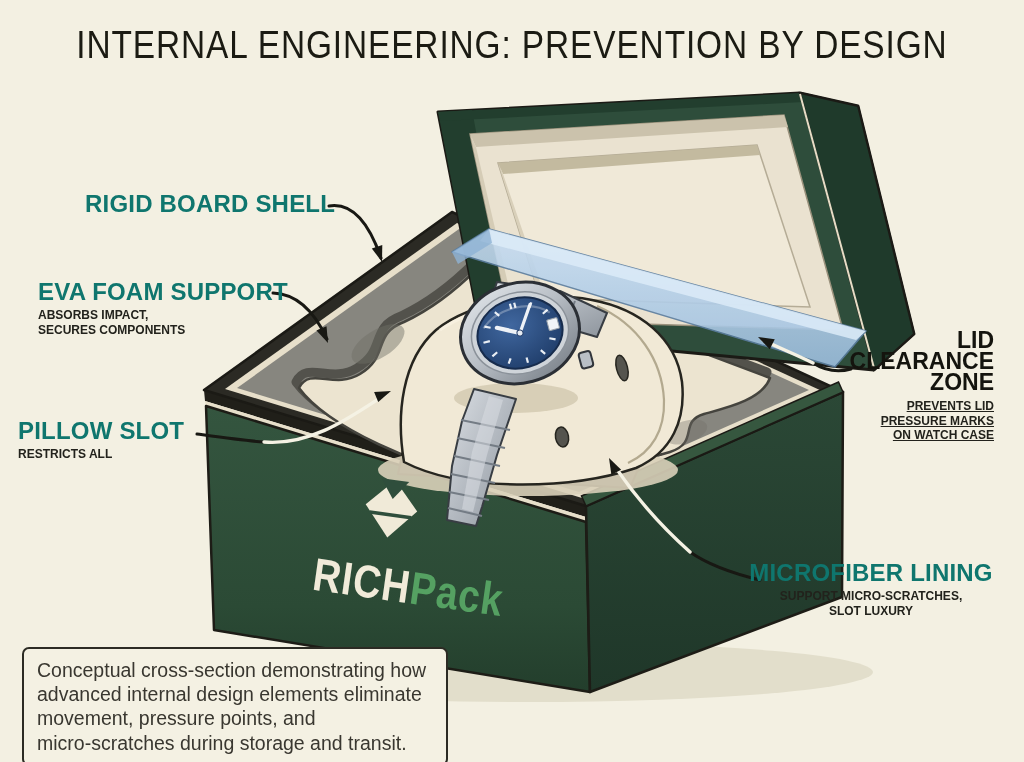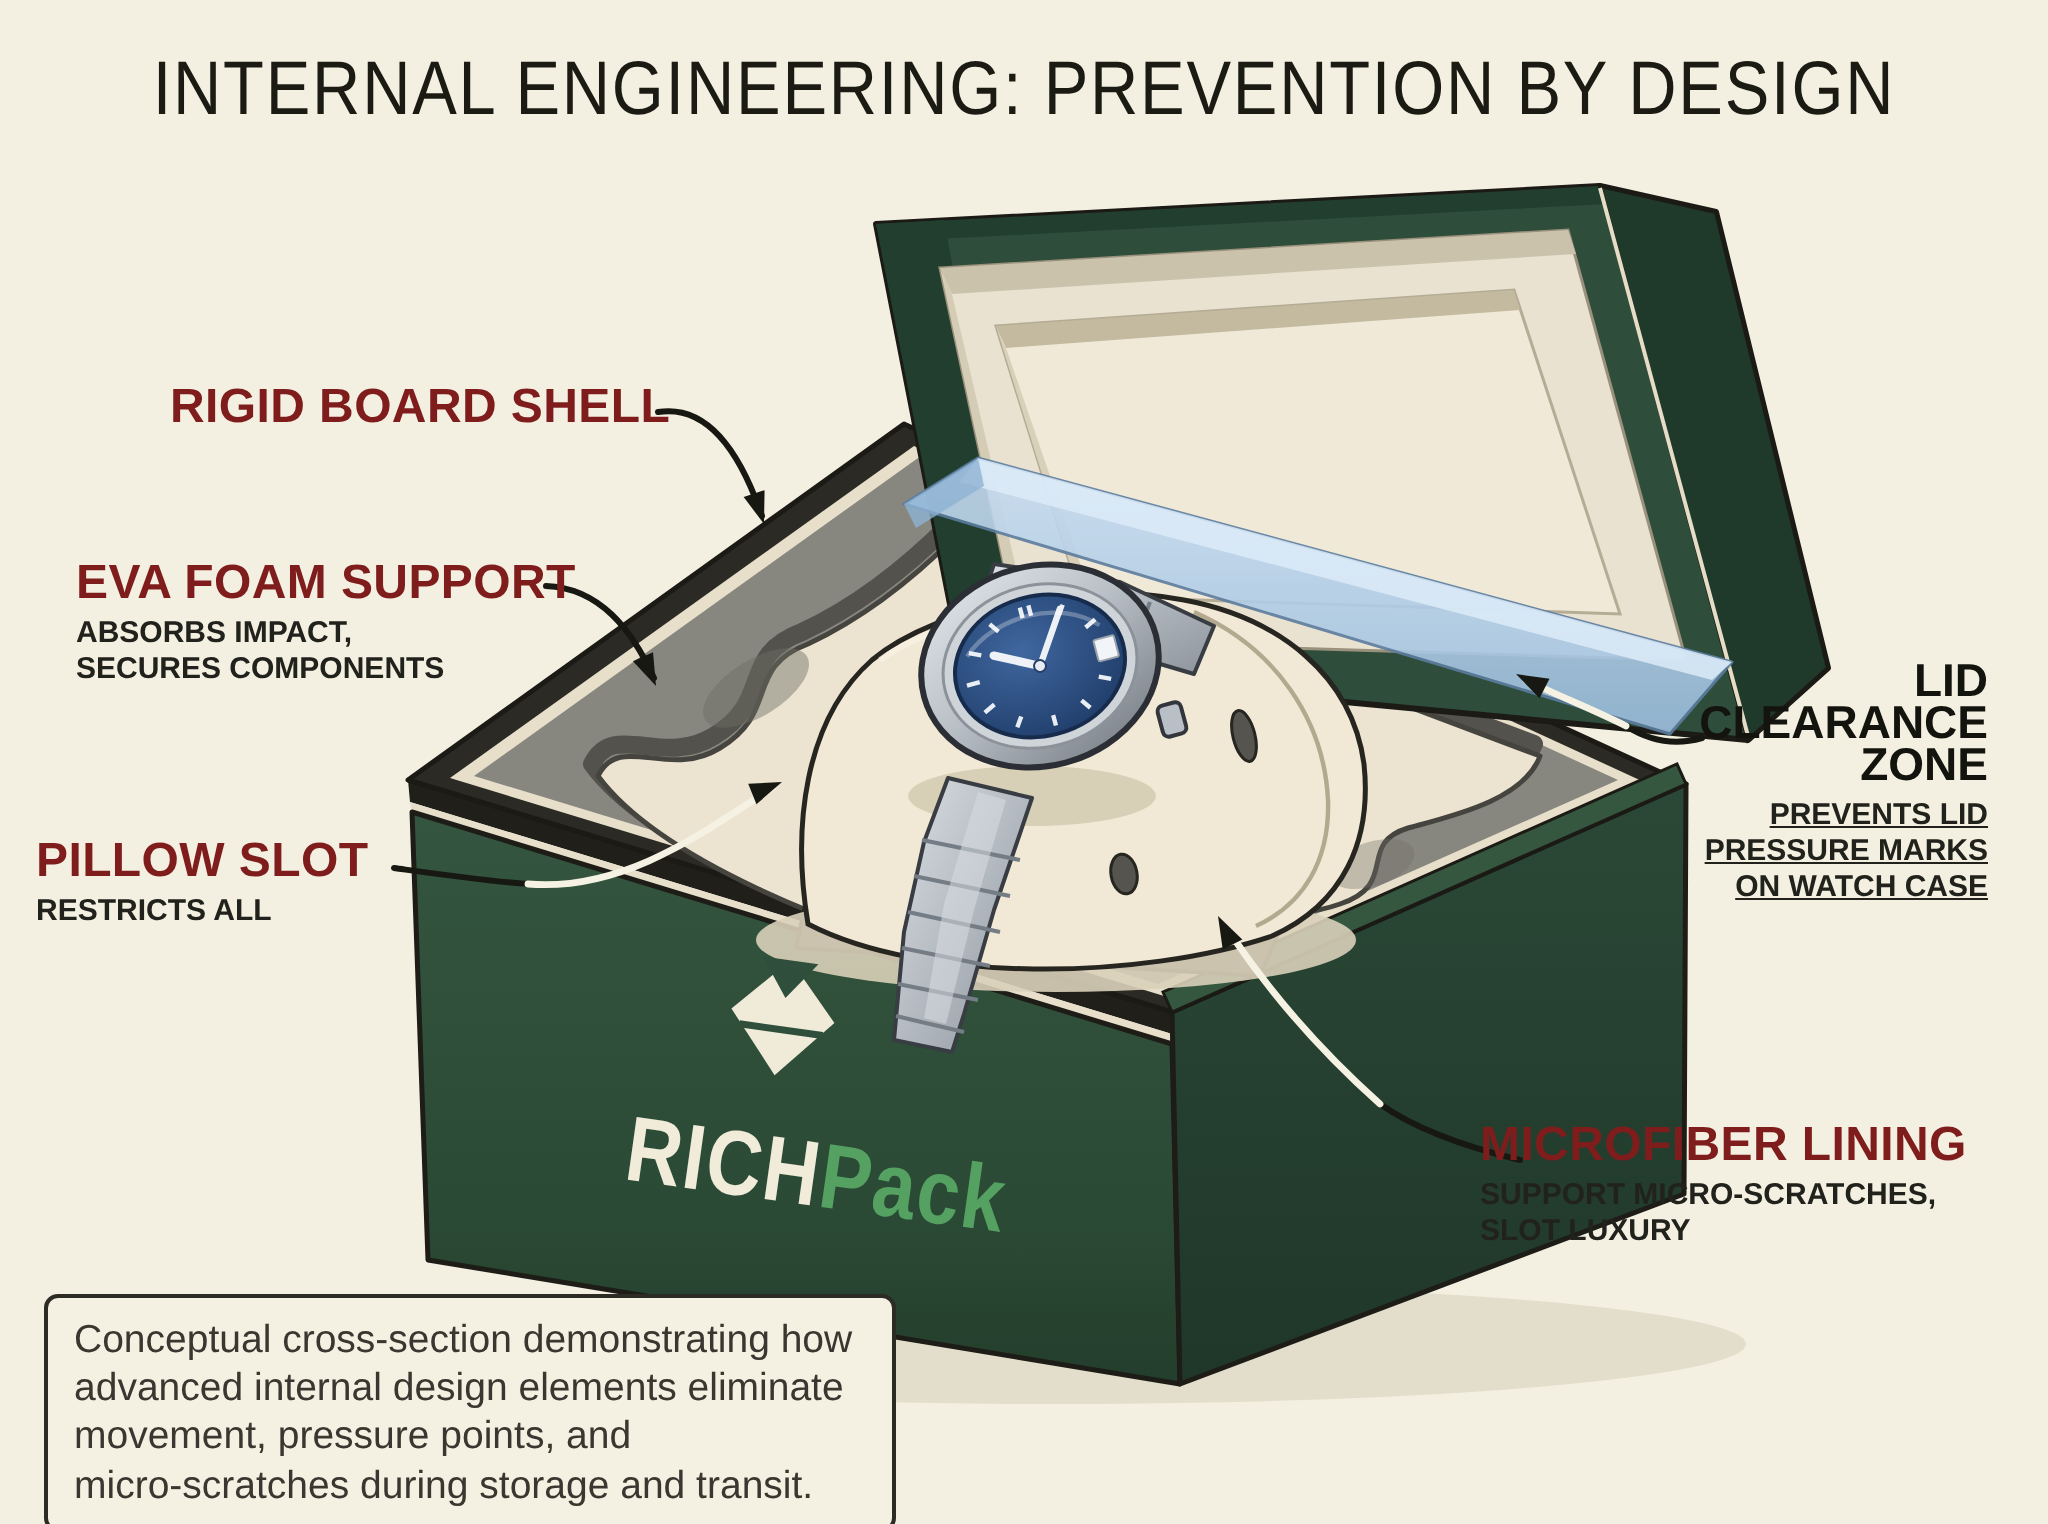--- a/index.html
+++ b/index.html
@@ -8,24 +8,24 @@
     background:#f3f0e2;font-family:"Liberation Sans",sans-serif;
   }
   #illustration{position:absolute;left:0;top:0;}
   .abs{position:absolute;}
   .page-title{
     left:0;right:0;top:24px;text-align:center;
     font-size:38px;font-weight:400;color:#1b1b13;letter-spacing:1px;
     transform:scaleX(0.88);transform-origin:center;white-space:nowrap;
   }
   .callout-title{
-    font-weight:700;font-size:24px;color:#7f1d1d;letter-spacing:0.2px;line-height:1.02;
+    font-weight:700;font-size:24px;color:#0f766e;letter-spacing:0.2px;line-height:1.02;
   }
   .callout-sub{
-    font-weight:700;font-size:15px;color:#22221c;line-height:1.2;margin-top:4px;
+    font-weight:700;font-size:12px;color:#22221c;line-height:1.2;margin-top:4px;
   }
   .lid-title{font-weight:700;font-size:23px;color:#14140e;line-height:0.92;}
   .caption-box{
     left:22px;top:647px;width:426px;box-sizing:border-box;
     border:2.5px solid #2c2b24;border-radius:7px;background:#f4f1e3;
     padding:9px 13px;font-size:19.5px;line-height:1.24;color:#393730;
   }
 </style>
 </head>
 <body>
@@ -223,21 +223,21 @@
     <div class="lid-title">LID</div>
     <div class="lid-title">CLEARANCE</div>
     <div class="lid-title">ZONE</div>
     <div class="callout-sub" style="margin-top:6px;text-decoration:underline;">
       <div>PREVENTS LID</div>
       <div>PRESSURE MARKS</div>
       <div>ON WATCH CASE</div>
     </div>
   </div>
 
-  <div class="abs" style="left:740px;top:561px;width:262px;text-align:left;">
+  <div class="abs" style="left:740px;top:561px;width:262px;text-align:center;">
     <div class="callout-title">MICROFIBER LINING</div>
     <div class="callout-sub">
       <div>SUPPORT MICRO-SCRATCHES,</div>
       <div>SLOT LUXURY</div>
     </div>
   </div>
 
   <div class="abs caption-box">
     <div>Conceptual cross-section demonstrating how</div>
     <div>advanced internal design elements eliminate</div>

